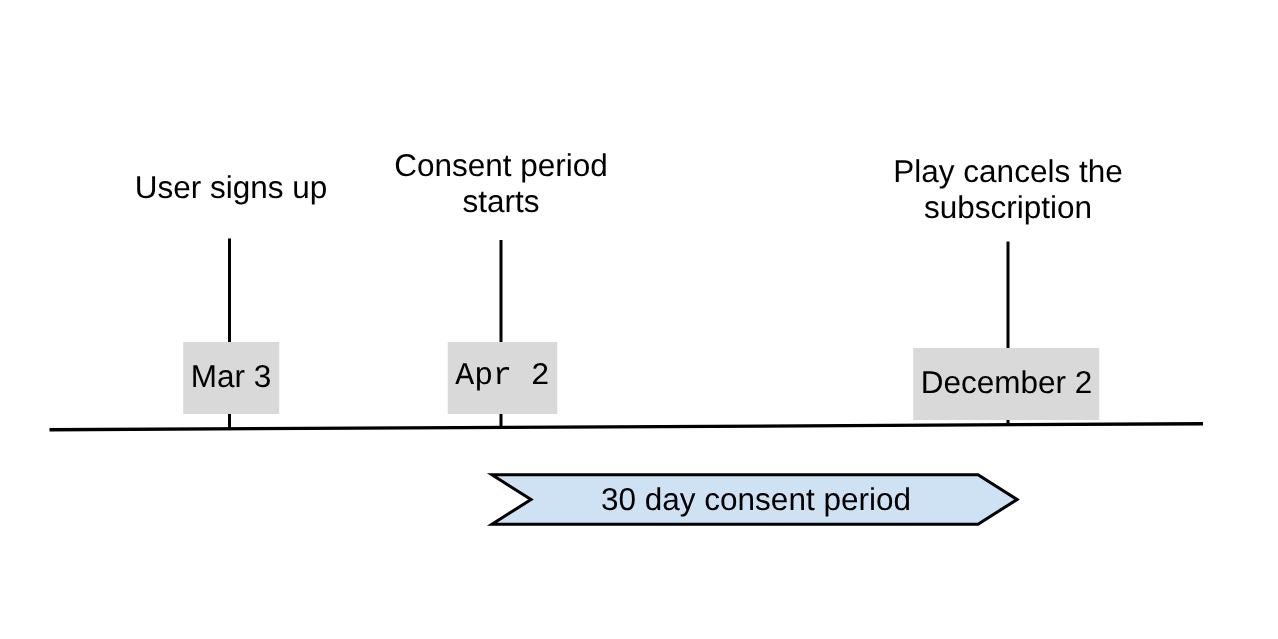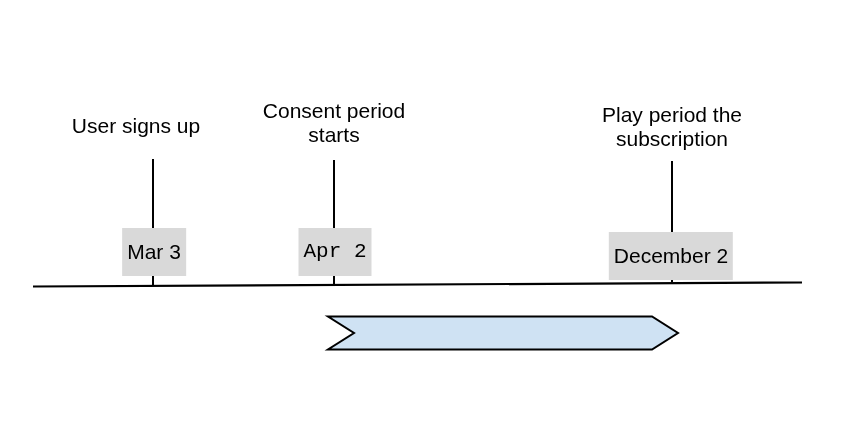--- a/index.html
+++ b/index.html
@@ -18,21 +18,21 @@
   .e1 .tick{left:152px;top:159px;height:127px;}
   .e2 .tick{left:333px;top:160px;height:124px;}
   .e3 .tick{left:671px;top:161px;height:121px;}
 
   
   .event-label{
     position:absolute;transform:translateX(-50%);
     font-size:21px;line-height:24px;text-align:center;
     white-space:pre-line;
   }
-  .e1 .event-label{left:136px;top:114px;}
+  .e1 .event-label{left:154px;top:114px;}
   .e2 .event-label{left:334px;top:99px;}
   .e3 .event-label{left:672px;top:103px;}
 
   
   .date-chip{
     position:absolute;transform:translate(-50%,-50%);
     background:var(--chip-bg,#d9d9d9);
     font-size:21px;line-height:26px;
     padding:11px 5px;white-space:nowrap;text-align:center;
   }
@@ -70,22 +70,23 @@
 
   <div class="event e2">
     <div class="tick"></div>
     <div class="event-label">Consent period
 starts</div>
     <div class="date-chip">Apr 2</div>
   </div>
 
   <div class="event e3">
     <div class="tick"></div>
-    <div class="event-label">Play period the
+    <div class="event-label">Play cancels the
 subscription</div>
     <div class="date-chip">December 2</div>
   </div>
 
   <svg class="layer-svg chevron" viewBox="0 0 852 426">
     <polygon points="328,316.5 652,316.5 678,333 652,349.5 328,349.5 354,333" fill="#cfe2f3"></polygon>
   </svg>
+  <div class="banner-label">30 day consent period</div>
 
 </div>
 
 </body></html>

